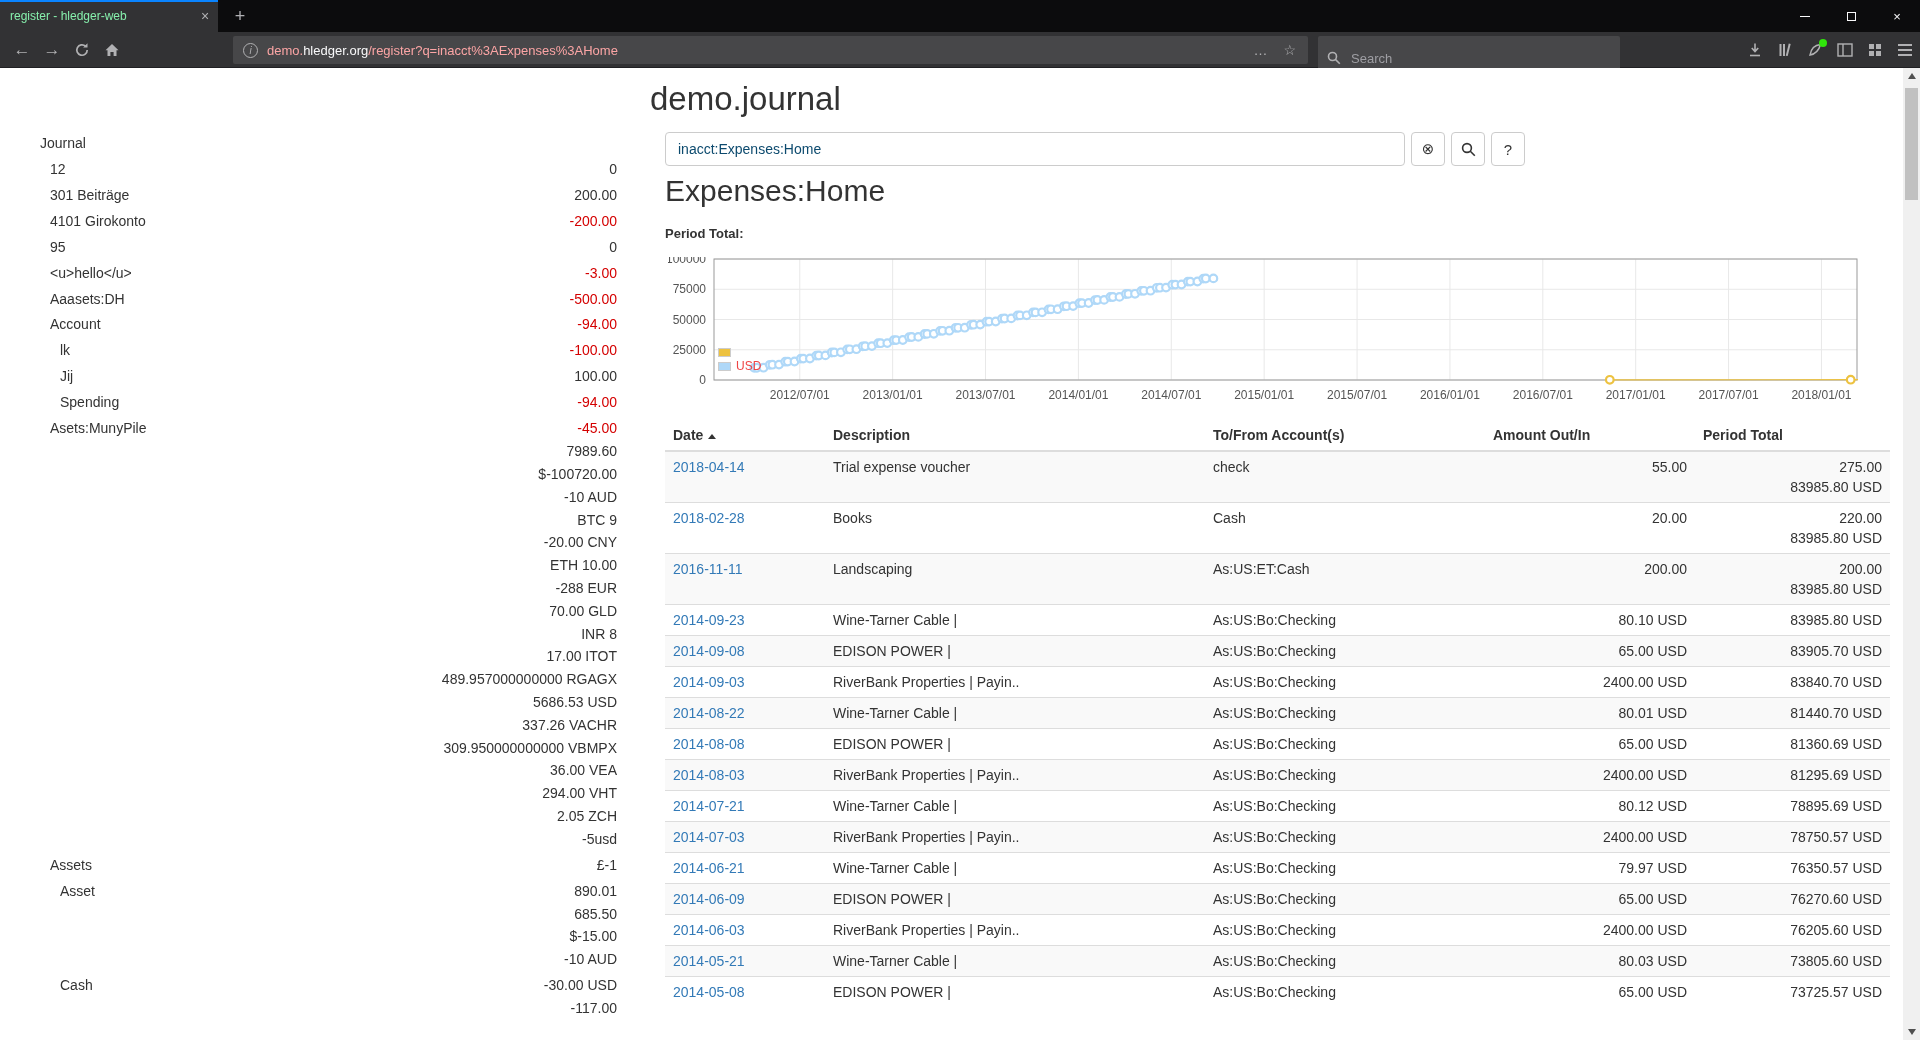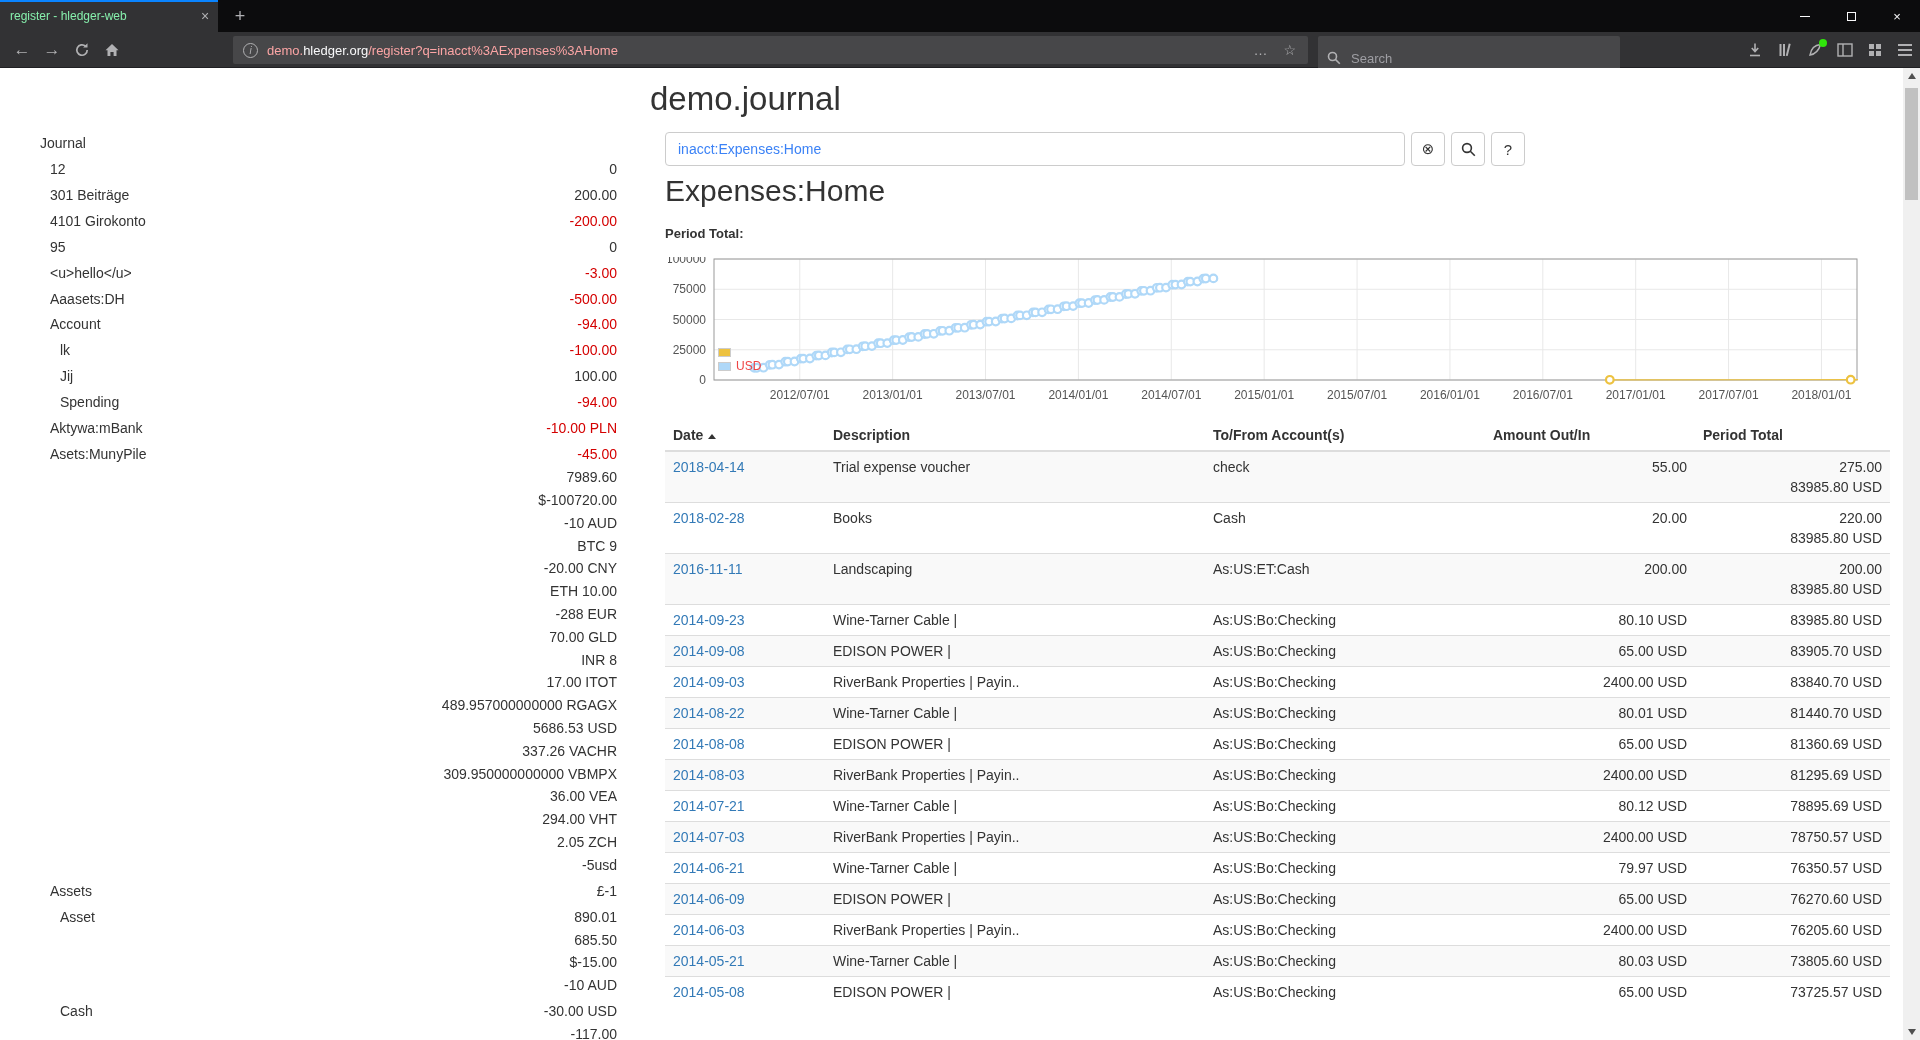--- a/index.html
+++ b/index.html
@@ -58,21 +58,21 @@
 
   .sidebar { position:absolute; left:40px; top:62px; width:577px; font-size:14px; }
   .acct-row { display:flex; align-items:flex-start; padding:1.6px 0; line-height:22.8px; }
   .acct-name { color:#333; text-decoration:none; white-space:nowrap; }
   .ind-0 { padding-left:0; } .ind-1 { padding-left:10px; } .ind-2 { padding-left:20px; }
   .acct-amts { margin-left:auto; text-align:right; }
   .neg { color:#d40000; }
 
   .search-form { position:absolute; left:665px; top:64px; display:flex; align-items:flex-start; }
   .query-input { width:740px; height:34px; border:1px solid #ccc; border-radius:4px; padding:6px 12px;
-                 font-size:14px; color:#3b82f6; font-family:inherit; }
+                 font-size:14px; color:#0c4a6e; font-family:inherit; }
   .btn { width:34px; height:34px; border:1px solid #ccc; border-radius:4px; background:#fff; color:#333;
          font-size:15px; margin-left:6px; display:flex; align-items:center; justify-content:center;
          padding:0; font-family:inherit; }
 
   .account-heading { position:absolute; left:665px; top:106px; font-size:30px; font-weight:normal;
                      color:#333; margin:0; }
   .period-label { position:absolute; left:665px; top:158px; font-size:13px; font-weight:bold; }
 
   .chart-wrap { position:absolute; left:668px; top:189px; width:1210px; height:160px; }
   .chart-wrap text.tick { font-size:12px; fill:#545454; font-family:"Liberation Sans","DejaVu Sans",sans-serif; }
@@ -263,26 +263,20 @@
           <div class="acct-row">
             <a class="acct-name ind-2">Jij</a>
             <div class="acct-amts">
               <div>100.00</div>
             </div>
           </div>
           <div class="acct-row">
             <a class="acct-name ind-2">Spending</a>
             <div class="acct-amts">
               <div class="neg">-94.00</div>
-            </div>
-          </div>
-          <div class="acct-row">
-            <a class="acct-name ind-1">Aktywa:mBank</a>
-            <div class="acct-amts">
-              <div class="neg">-10.00 PLN</div>
             </div>
           </div>
           <div class="acct-row">
             <a class="acct-name ind-1">Asets:MunyPile</a>
             <div class="acct-amts">
               <div class="neg">-45.00</div>
               <div>7989.60</div>
               <div>$-100720.00</div>
               <div>-10 AUD</div>
               <div>BTC 9</div>

